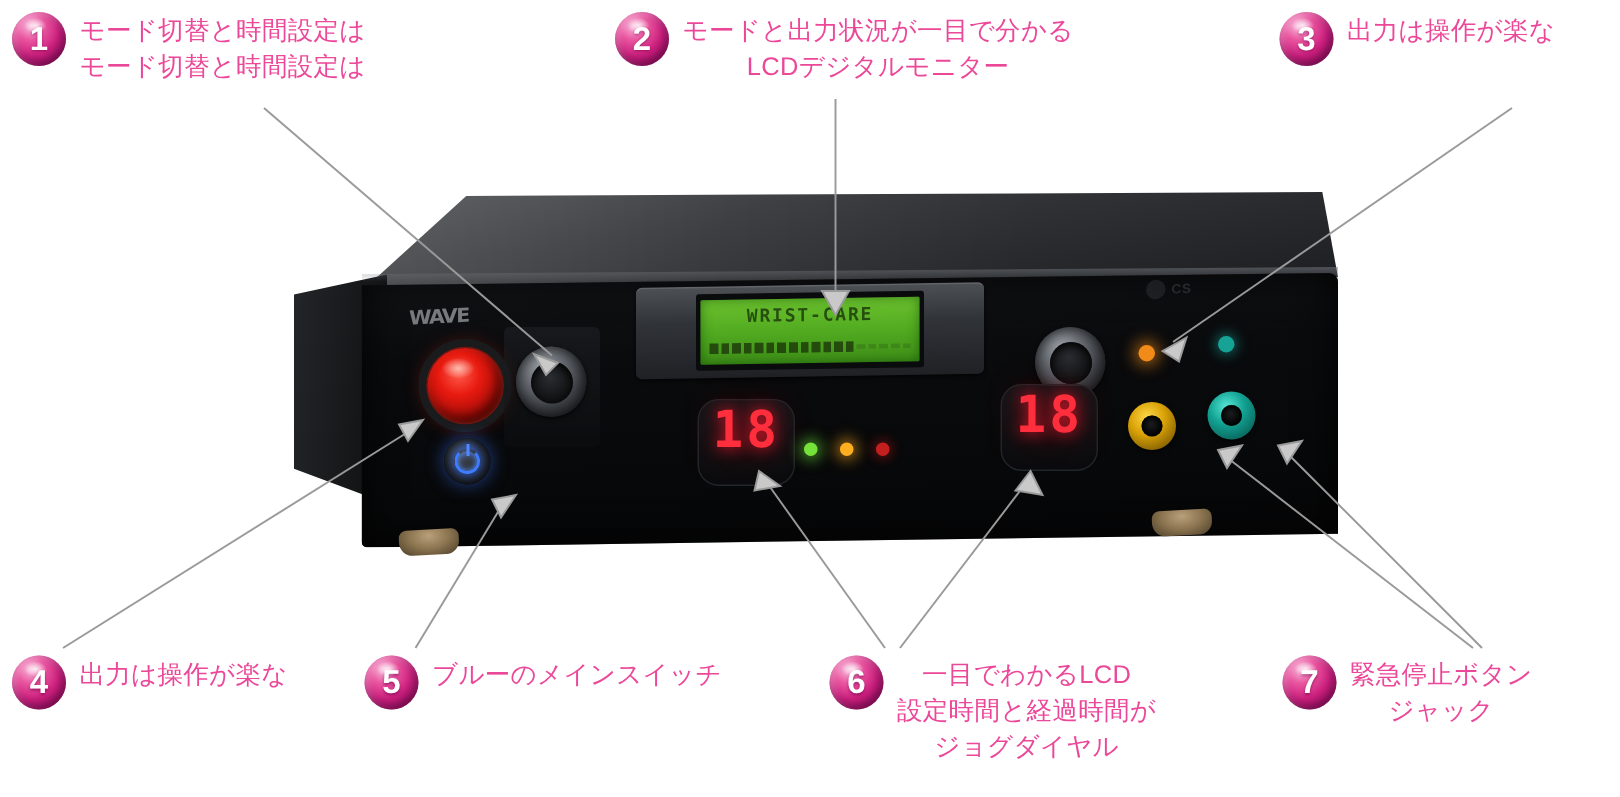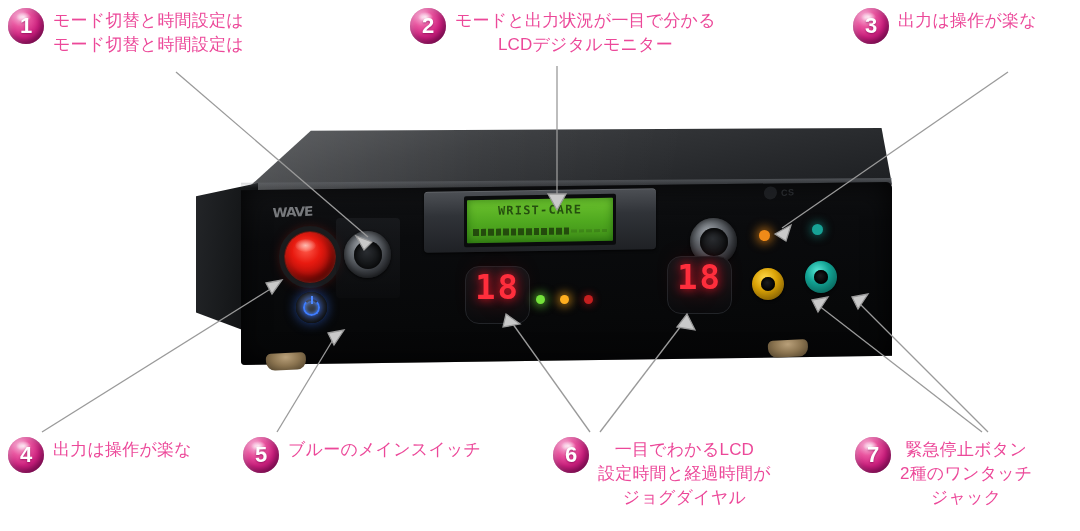--- a/index.html
+++ b/index.html
@@ -530,18 +530,17 @@
       <span class="ln">ジョグダイヤル</span>
     </div>
   </div>
 
   <div class="callout" style="left:855px; top:437px;">
     <div class="badge">
       <span>7</span>
     </div>
     <div class="clines">
       <span class="ln">緊急停止ボタン</span>
-      <span class="ln">2種のワンタッチ</span>
       <span class="ln">ジャック</span>
     </div>
   </div>
 
 </div>
 
 </body></html>

